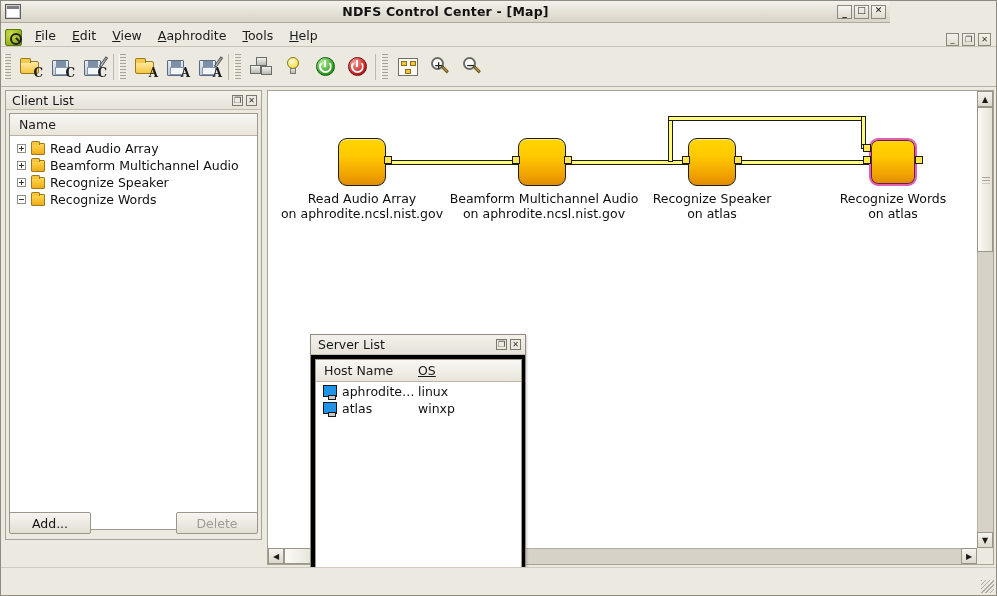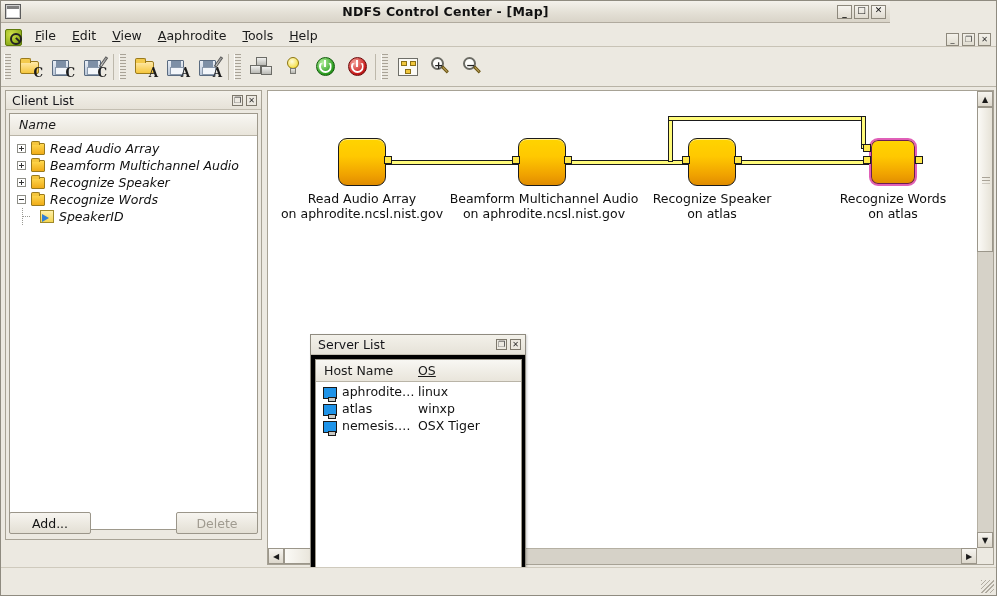--- a/index.html
+++ b/index.html
@@ -187,21 +187,20 @@
   }
   .dock-tools{margin-left:auto;display:flex;gap:3px;padding-right:4px;}
   .dk-btn{
     width:11px;height:11px;border:1px solid #7d786c;background:#ece9e1;
     font-size:8px;line-height:9px;text-align:center;color:#333;
   }
   .tree-wrap{
     position:absolute;left:3px;top:22px;width:249px;height:417px;
     background:#fff;border:1px solid #9e998c;
     overflow:hidden;
-    font-style:italic;
   }
   .col-head{
     height:22px;background:linear-gradient(to bottom,#f8f7f3,#e9e5db);
     border-bottom:1px solid #b9b4a7;
     display:flex;align-items:center;padding-left:9px;
     font-size:12.5px;color:#1a1a1a;
   }
   .tree{padding:4px 0 0 0;}
   .trow{height:17px;display:flex;align-items:center;padding-left:7px;font-size:12.5px;color:#111;}
   .exp{
@@ -331,21 +330,21 @@
     background:#fff;border:1px solid #9e998c;overflow:hidden;
   }
   .sp-head{
     height:22px;display:flex;align-items:center;
     background:linear-gradient(to bottom,#f8f7f3,#e9e5db);
     border-bottom:1px solid #b9b4a7;font-size:12.5px;color:#1a1a1a;
   }
   .sp-head .c1{width:100px;padding-left:8px;}
   .sp-head .c2{padding-left:2px;text-decoration:underline;}
   .srow{height:17px;display:flex;align-items:center;font-size:12.5px;color:#111;padding-top:1px;}
-  .srow .c1{width:100px;padding-left:7px;display:flex;align-items:flex-end;}
+  .srow .c1{width:100px;padding-left:7px;display:flex;align-items:center;}
   .srow .c2{padding-left:2px;}
   .mon{
     width:14px;height:12px;margin-right:5px;flex:0 0 auto;position:relative;
     background:#1e93e8;border:1px solid #1a1a1a;
   }
   .mon::after{
     content:"";position:absolute;left:4px;bottom:-4px;width:6px;height:3px;
     background:#c9c9c4;border:1px solid #1a1a1a;
   }
   .statusbar{
@@ -521,26 +520,20 @@
         <div class="trow">
           <div class="exp plus"></div>
           <div class="f-ic"></div>
           <span>Recognize Speaker</span>
         </div>
         <div class="trow">
           <div class="exp"></div>
           <div class="f-ic"></div>
           <span>Recognize Words</span>
         </div>
-        <div class="trow child">
-          <div class="p-ic in">
-              <i class="arrow"></i>
-            </div>
-          <span>SpeakerID</span>
-        </div>
       </div>
     </div>
 
     <div class="dock-bottom">
       <button class="btn">Add...</button>
       <button class="btn disabled">Delete</button>
     </div>
   </div>
 
   <div class="canvas-frame">
@@ -640,27 +633,20 @@
         </div>
         <div class="c2">linux</div>
       </div>
       <div class="srow">
         <div class="c1">
           <div class="mon"></div>
           <span>atlas</span>
         </div>
         <div class="c2">winxp</div>
       </div>
-      <div class="srow">
-        <div class="c1">
-          <div class="mon"></div>
-          <span>nemesis.…</span>
-        </div>
-        <div class="c2">OSX Tiger</div>
-      </div>
     </div>
   </div>
 
   <div class="statusbar">
     <div class="resize-grip"></div>
   </div>
 
 </div>
 
 </body></html>

